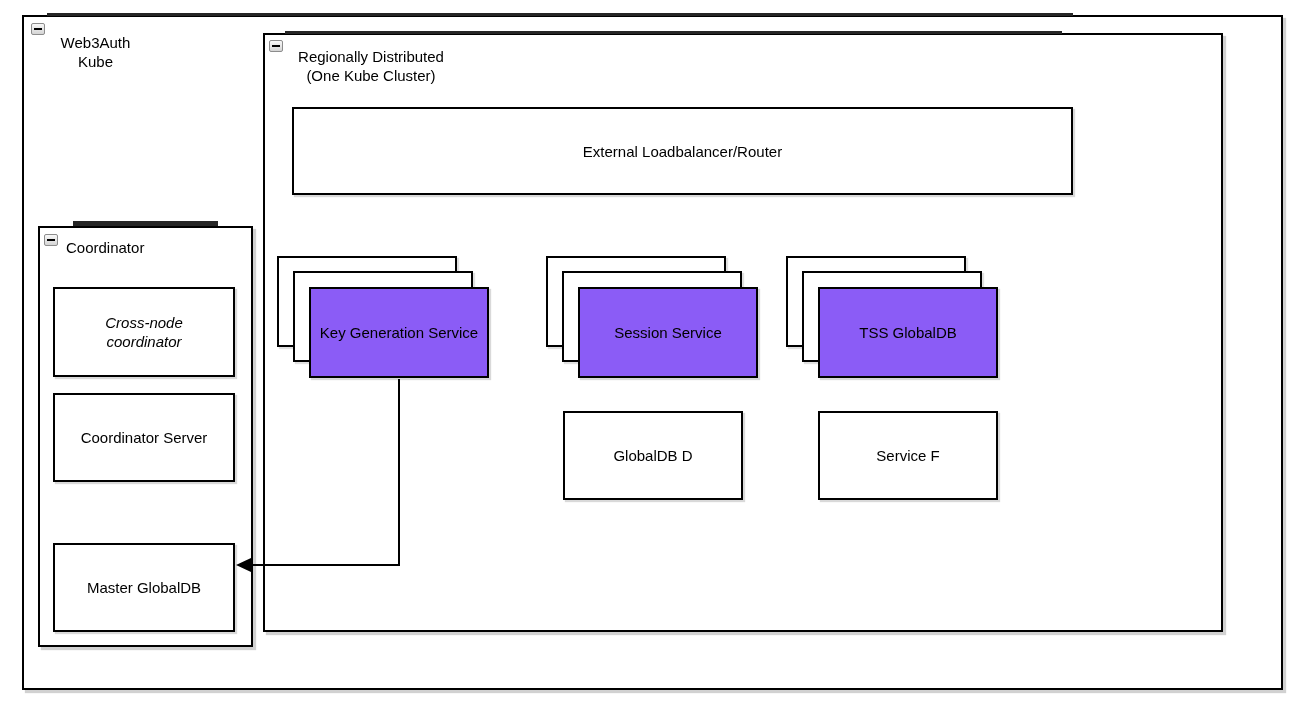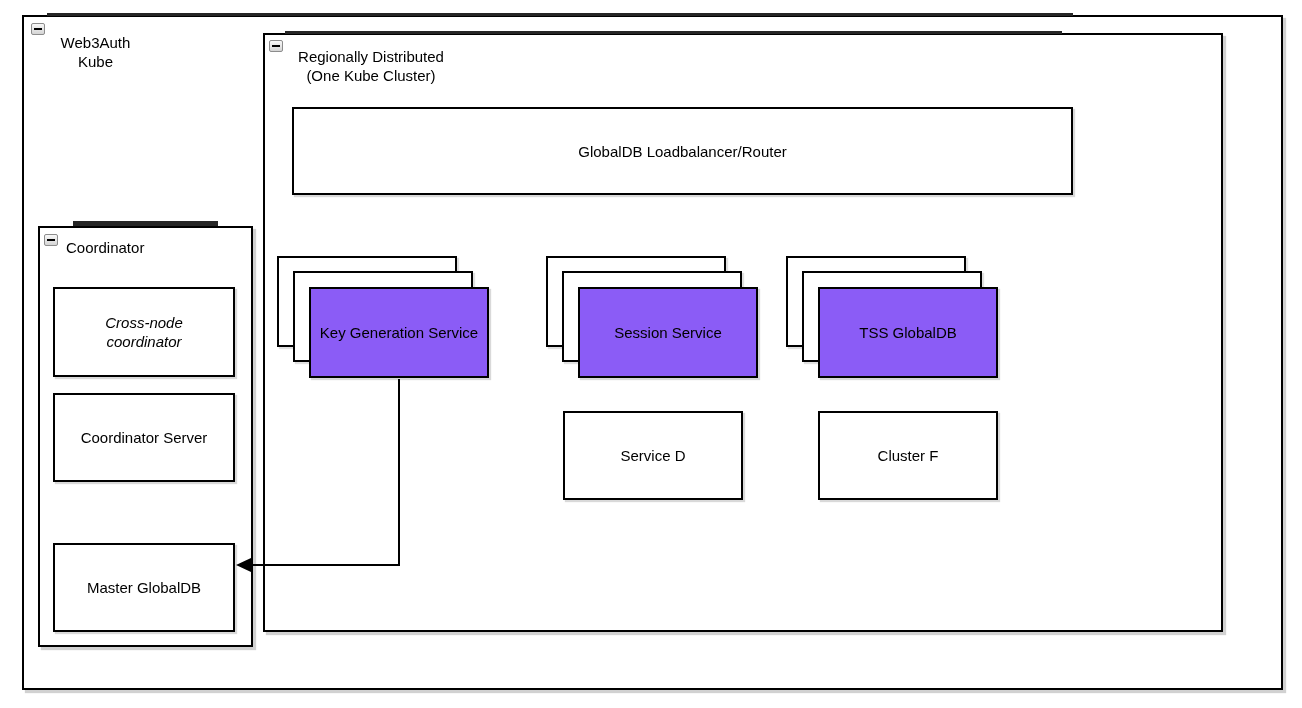--- a/index.html
+++ b/index.html
@@ -53,21 +53,21 @@
 
   <div class="container" style="left:263px;top:33px;width:956px;height:595px;"></div>
   <div class="top-accent" style="left:285px;top:31px;width:777px;"></div>
   <div class="collapse-btn" style="left:269px;top:40px;">
     <div class="minus"></div>
   </div>
   <div class="container-label" style="left:285px;top:47px;width:172px;">Regionally Distributed
 (One Kube Cluster)</div>
 
   <div class="shape" style="left:292px;top:107px;width:777px;height:84px;">
-    <div class="lbl">GlobalDB Loadbalancer/Router</div>
+    <div class="lbl">External Loadbalancer/Router</div>
   </div>
 
   <div class="stack" style="left:277px;top:256px;width:212px;height:122px;">
     <div class="layer l0"></div>
     <div class="layer l1"></div>
     <div class="front">
       <div class="lbl">Key Generation
 Service</div>
     </div>
   </div>
@@ -82,25 +82,25 @@
 
   <div class="stack" style="left:786px;top:256px;width:212px;height:122px;">
     <div class="layer l0"></div>
     <div class="layer l1"></div>
     <div class="front">
       <div class="lbl">TSS GlobalDB</div>
     </div>
   </div>
 
   <div class="shape" style="left:563px;top:411px;width:176px;height:85px;">
-    <div class="lbl">Service D</div>
+    <div class="lbl">GlobalDB D</div>
   </div>
 
   <div class="shape" style="left:818px;top:411px;width:176px;height:85px;">
-    <div class="lbl">Cluster F</div>
+    <div class="lbl">Service F</div>
   </div>
 
   <div class="container" style="left:38px;top:226px;width:211px;height:417px;"></div>
   <div class="top-accent" style="left:73px;top:221px;width:145px;height:5px;"></div>
   <div class="collapse-btn" style="left:44px;top:234px;">
     <div class="minus"></div>
   </div>
   <div class="container-label left" style="left:66px;top:238px;width:120px;">Coordinator</div>
 
   <div class="shape" style="left:53px;top:287px;width:178px;height:86px;font-style:italic;">

